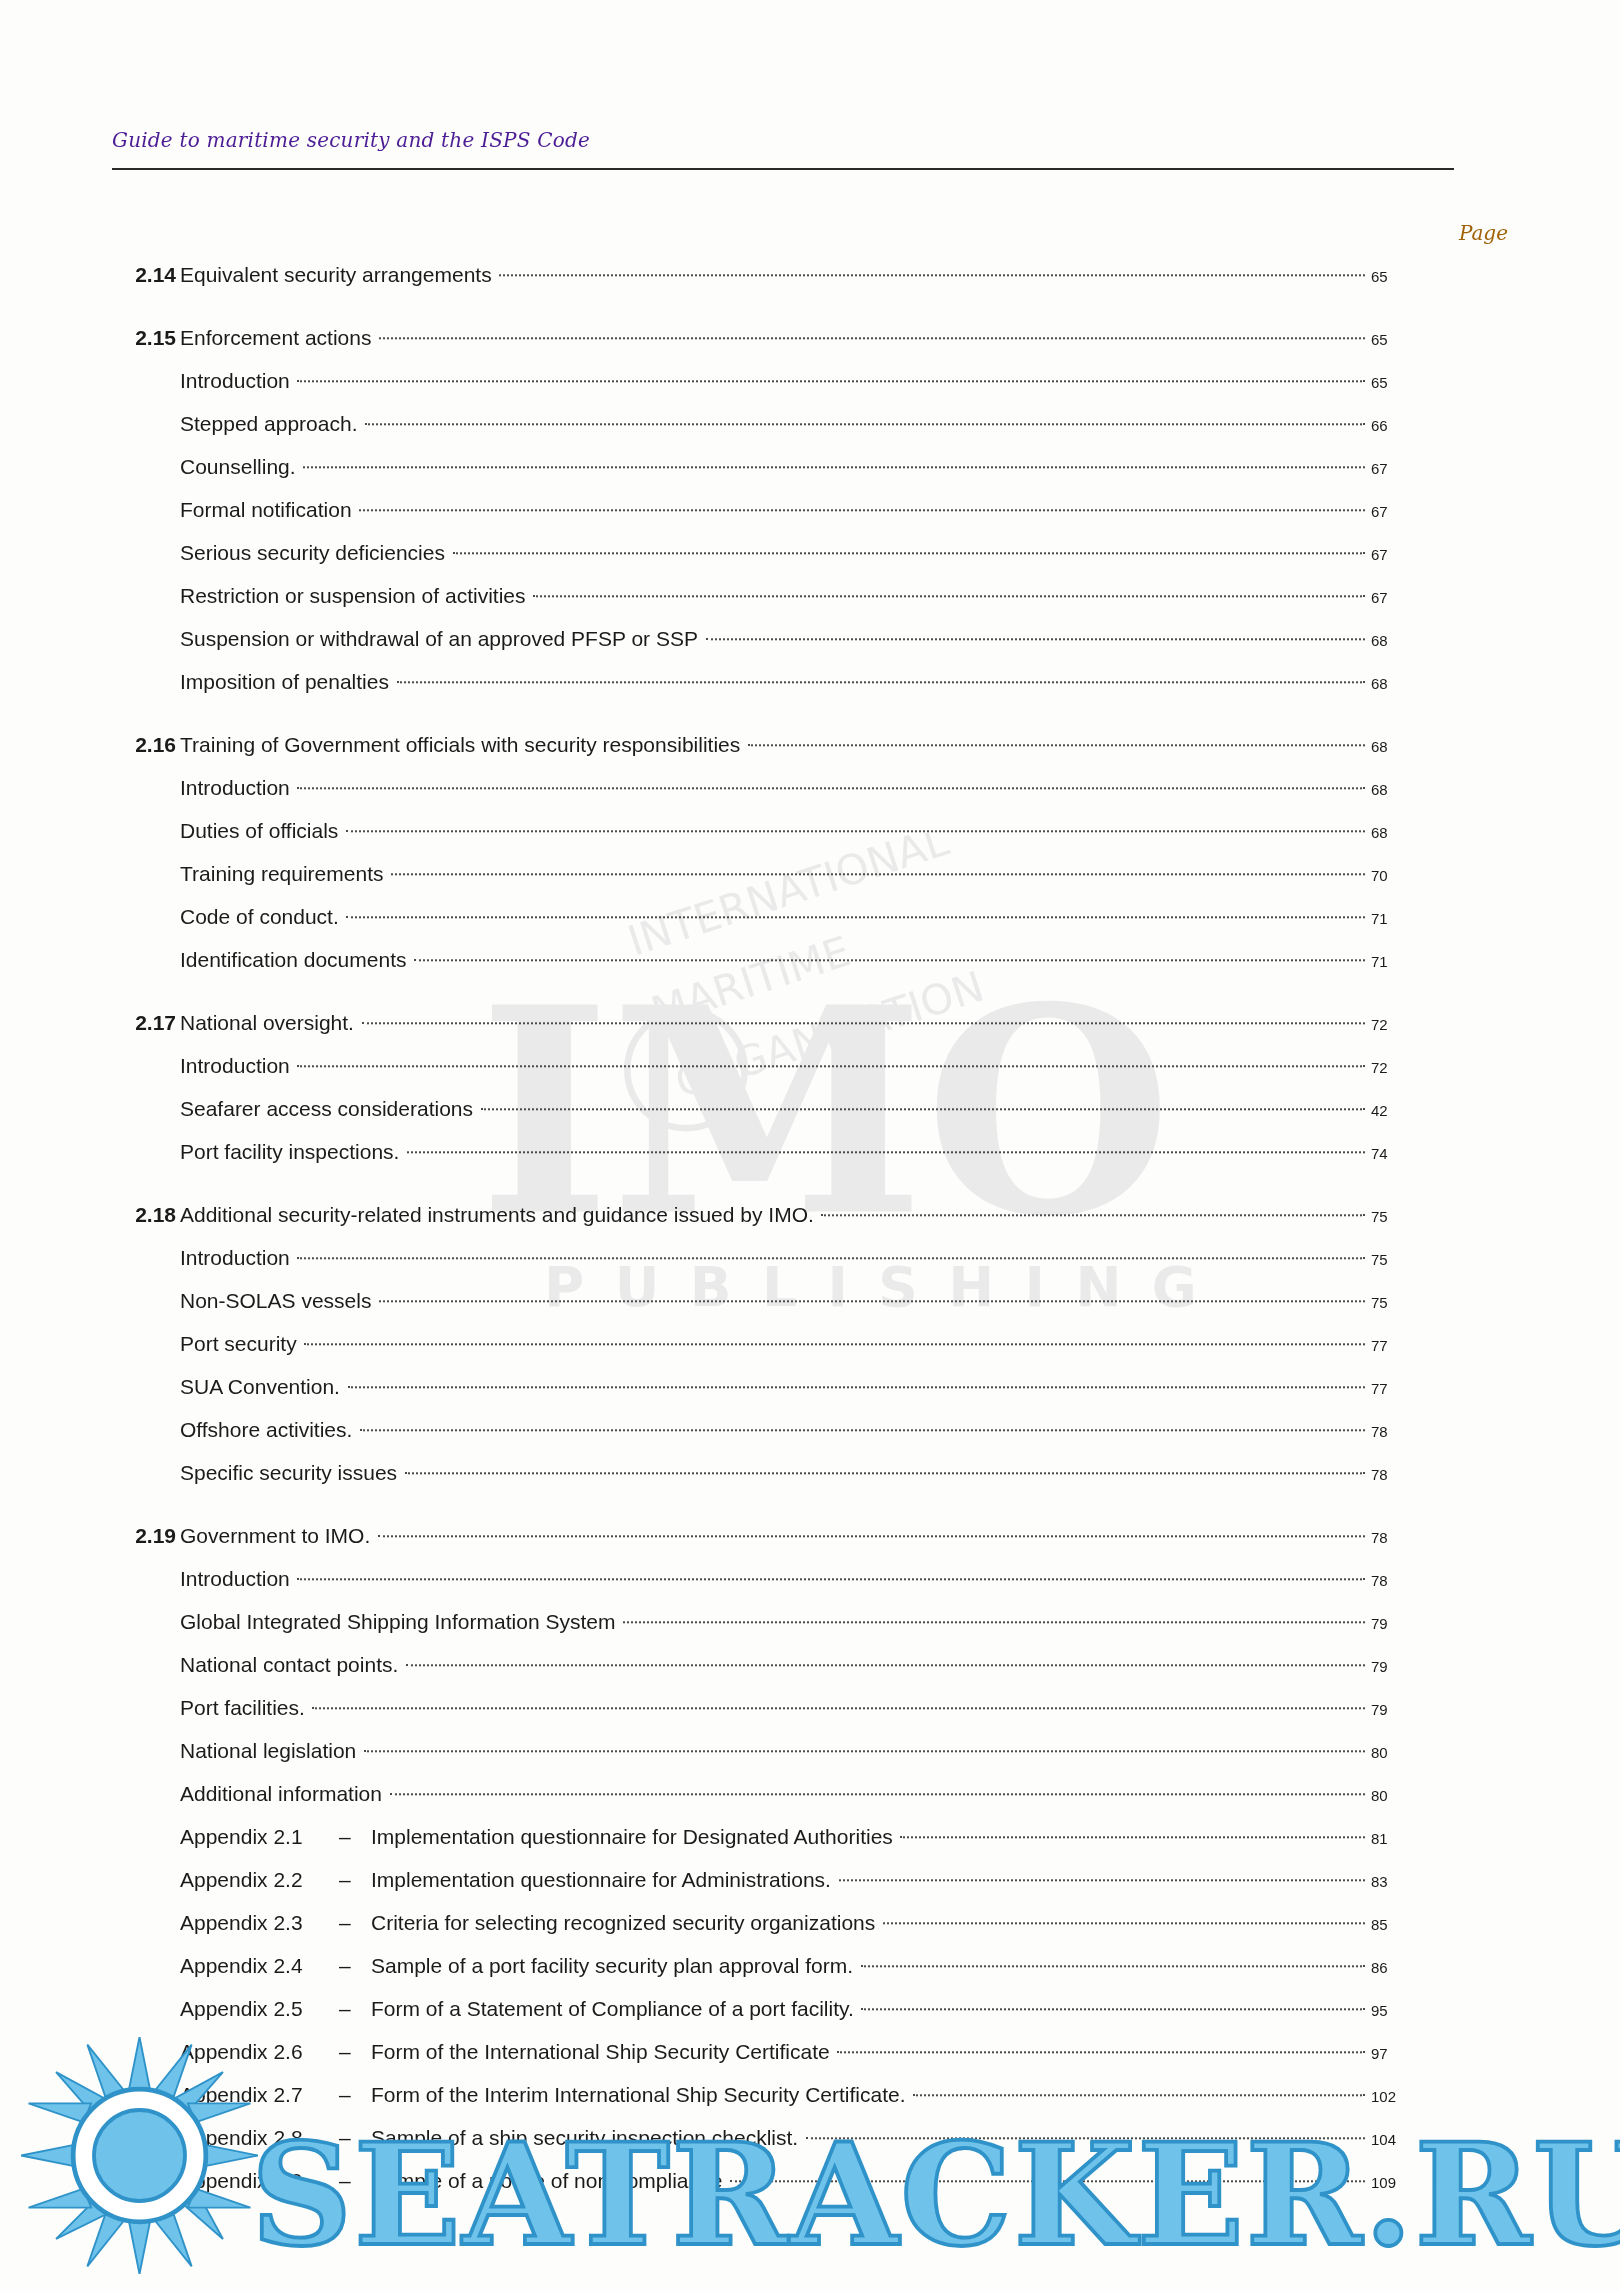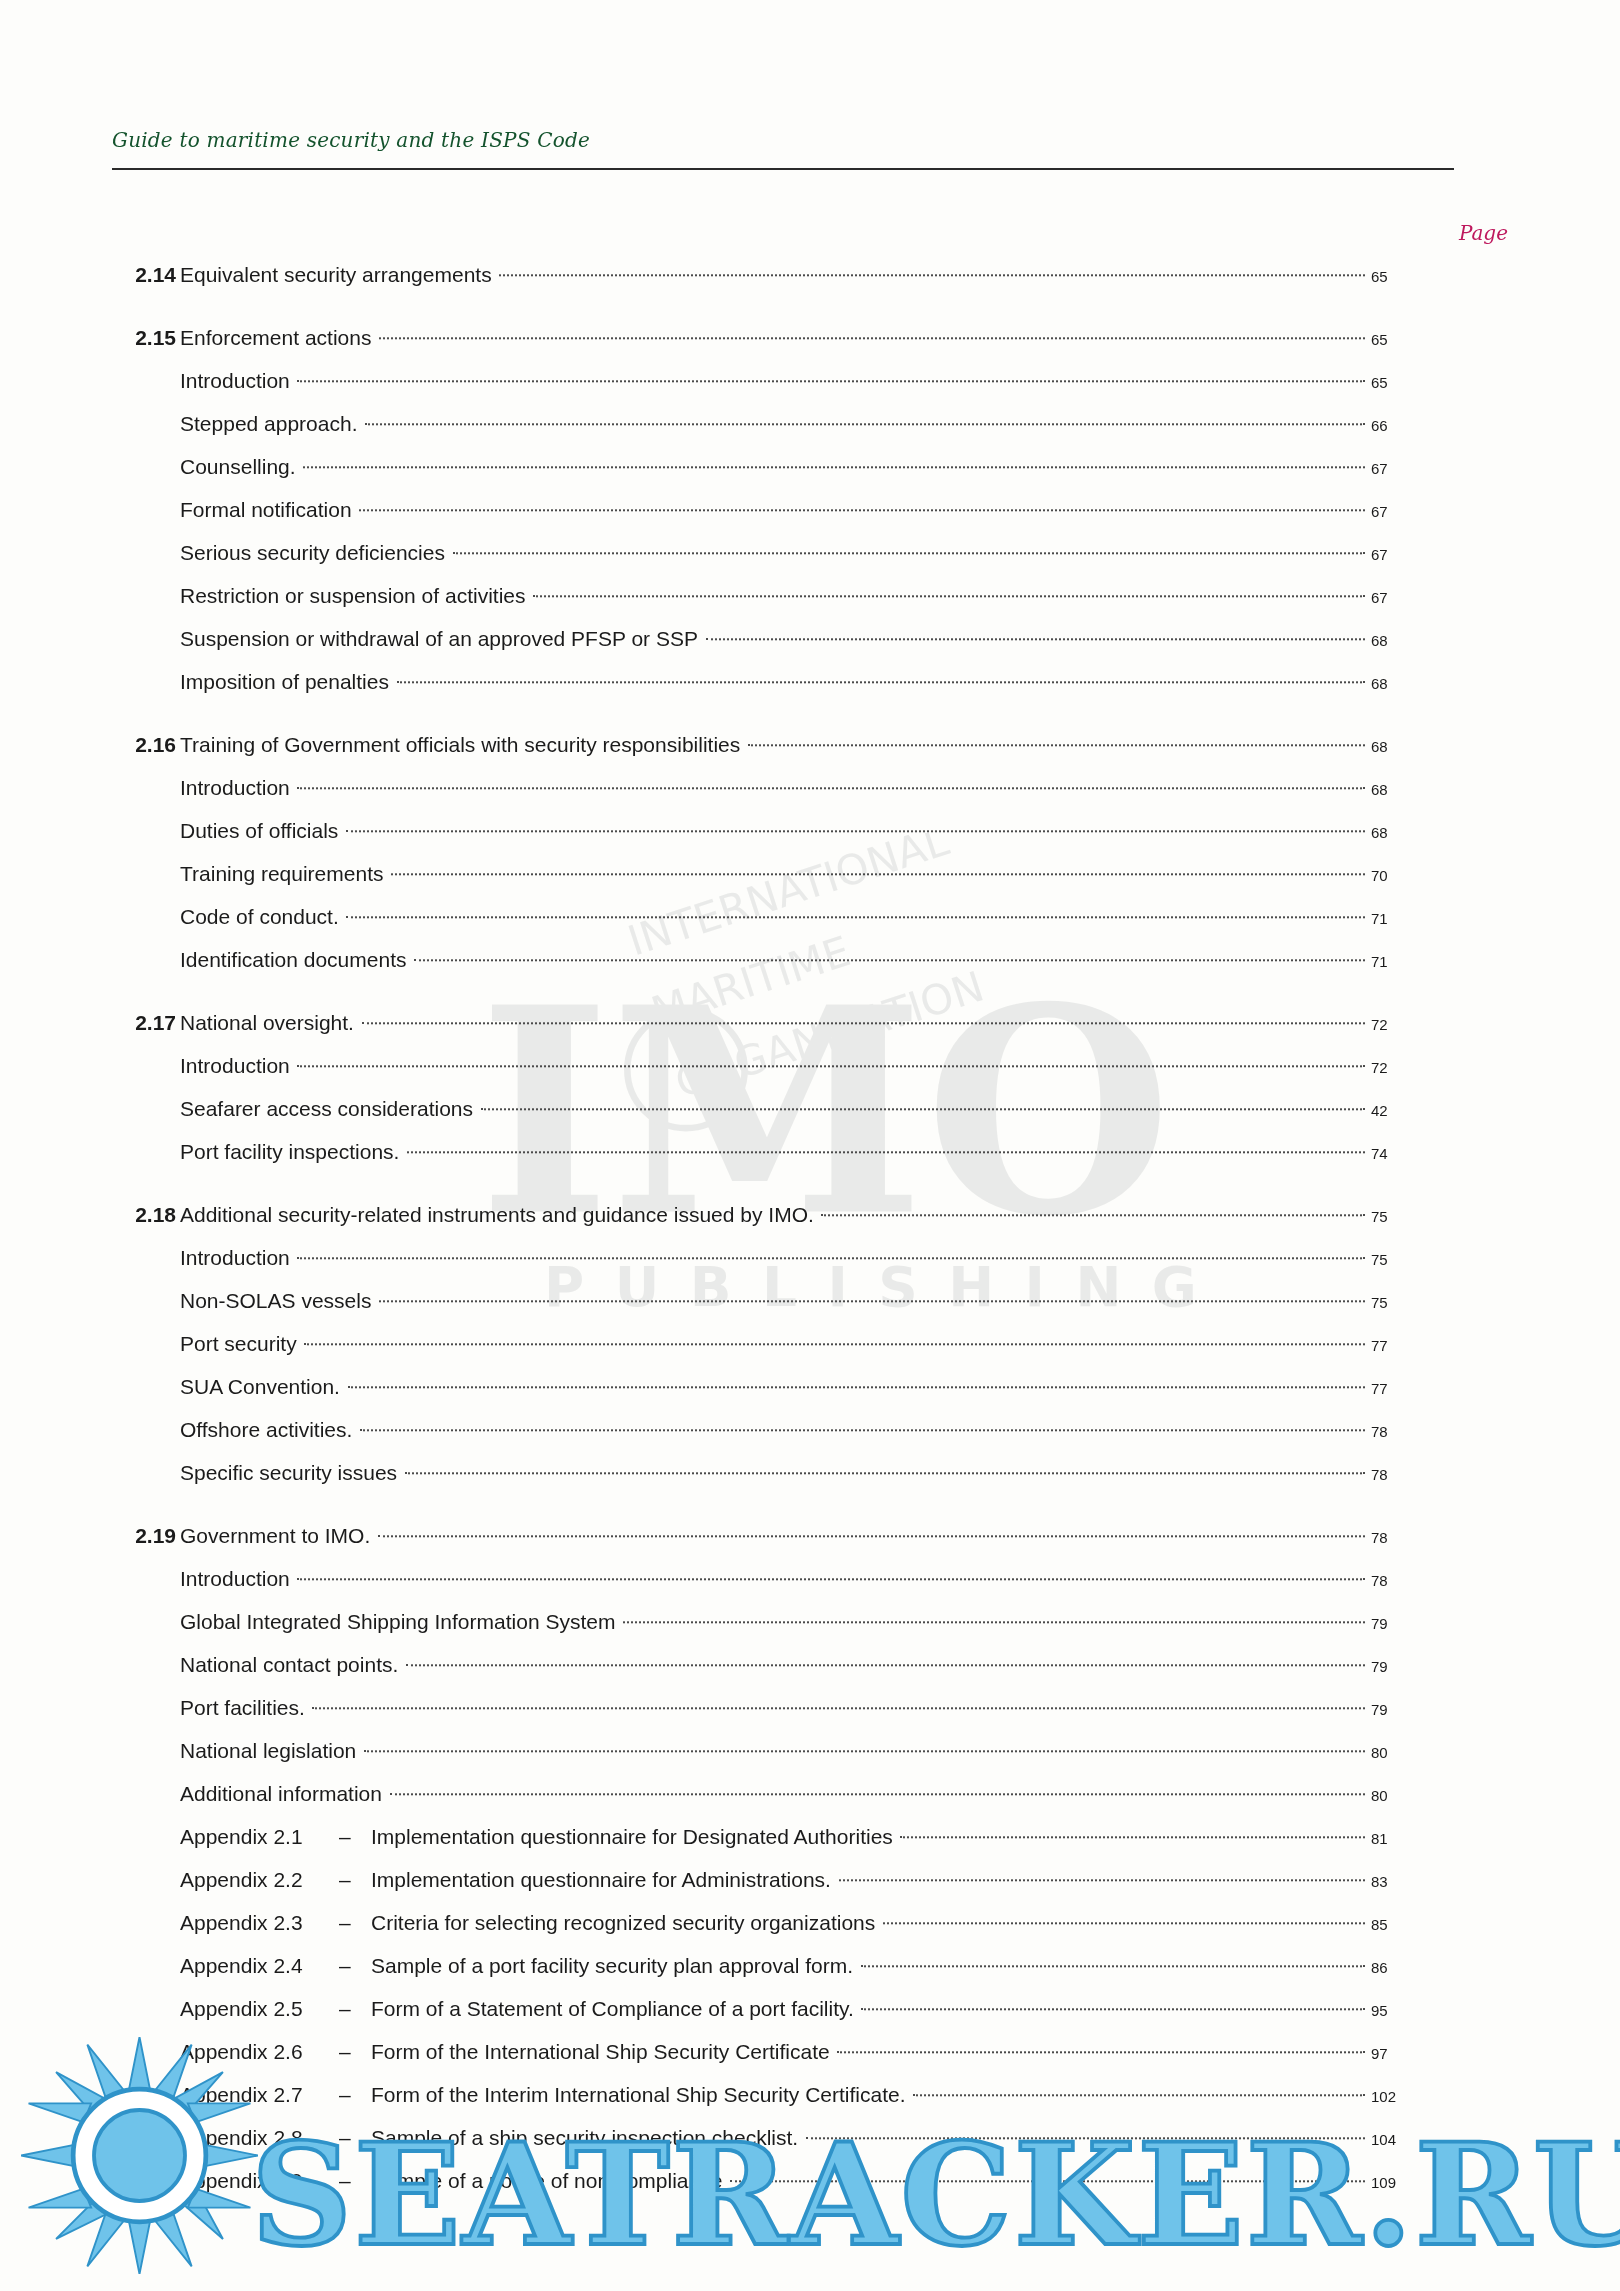--- a/index.html
+++ b/index.html
@@ -22,21 +22,21 @@
 
   
   .running-head {
     position: absolute;
     left: 112px;
     top: 128px;
     width: 1344px;
     font-family: "DejaVu Serif", serif;
     font-style: italic;
     font-size: 20px;
-    color: #14532d;
+    color: #4c1d95;
     letter-spacing: 0.2px;
   }
   .head-rule {
     position: absolute;
     left: 112px;
     top: 168px;
     width: 1342px;
     height: 1.9px;
     background: #2b2b2b;
   }
@@ -44,21 +44,21 @@
   
   .page-col-label {
     position: absolute;
     right: 112px;
     top: 221px;
     width: 114px;
     text-align: right;
     font-family: "DejaVu Serif", serif;
     font-style: italic;
     font-size: 20px;
-    color: #be185d;
+    color: #a16207;
   }
 
   
   .toc {
     position: absolute;
     left: 112px;
     top: 263px;
     width: 1344px;
   }
   .toc-group {

